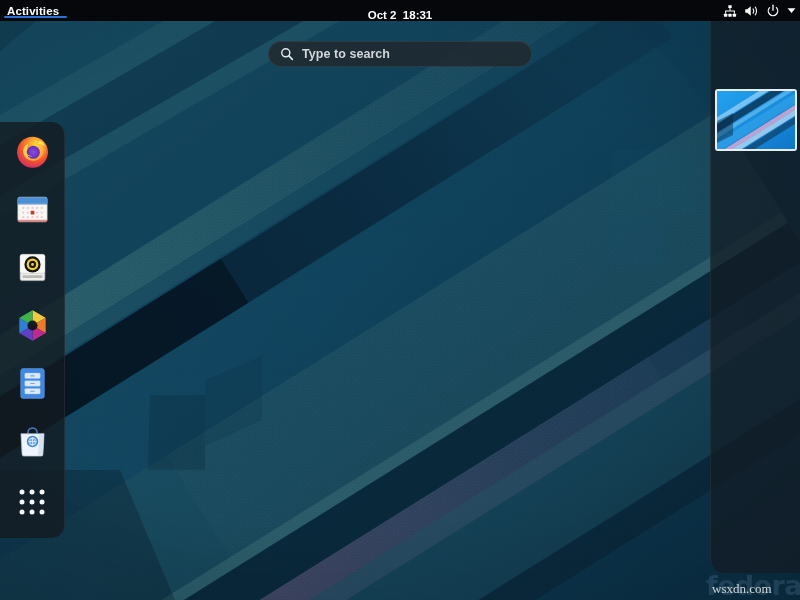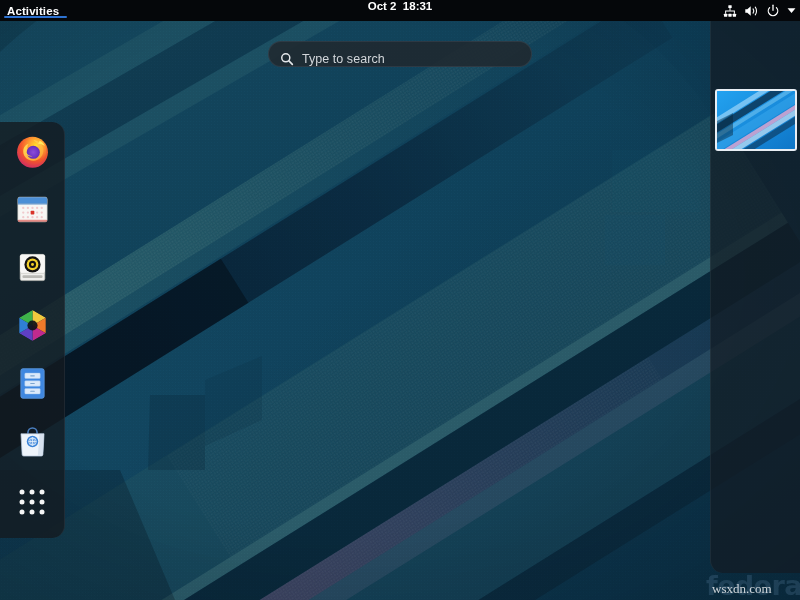--- a/index.html
+++ b/index.html
@@ -47,43 +47,44 @@
     letter-spacing:.1px;
     cursor:pointer;
   }
   #activities-underline {
     position:absolute; left:4px; bottom:0; width:63px; height:2px;
     background:#2d72d2;
     border-radius:1px;
   }
   #clock {
     position:absolute; left:0; right:0; top:0; height:21px;
-    display:flex; align-items:flex-start; justify-content:center;
+    display:flex; align-items:flex-end; justify-content:center;
     color:#ffffff; font-weight:bold; font-size:11.5px;
     pointer-events:none;
   }
   #clock span { pointer-events:auto; cursor:pointer; white-space:pre; }
   #status-area {
     position:absolute; right:4px; top:0; height:21px;
     display:flex; align-items:center; gap:7px;
     cursor:pointer;
   }
   #status-area svg { display:block; }
 
   
   #search-entry {
     position:absolute; left:268px; top:41px; width:264px; height:26px;
     background:rgba(32,41,48,.88);
     border:1px solid rgba(142,152,162,.14);
     border-radius:13px;
-    display:flex; align-items:flex-end;
+    display:flex; align-items:center;
     padding:0 11px;
     gap:8px;
     z-index:35;
     cursor:text;
+    font-weight:bold;
   }
   #search-entry .mag { flex:0 0 auto; display:block; }
   #search-placeholder {
     color:#d3d7db; font-size:12.5px; letter-spacing:.05px;
   }
 
   
   #dash {
     position:absolute; left:0; top:122px; width:65px; height:416px;
     background:rgba(20,26,32,.80);

